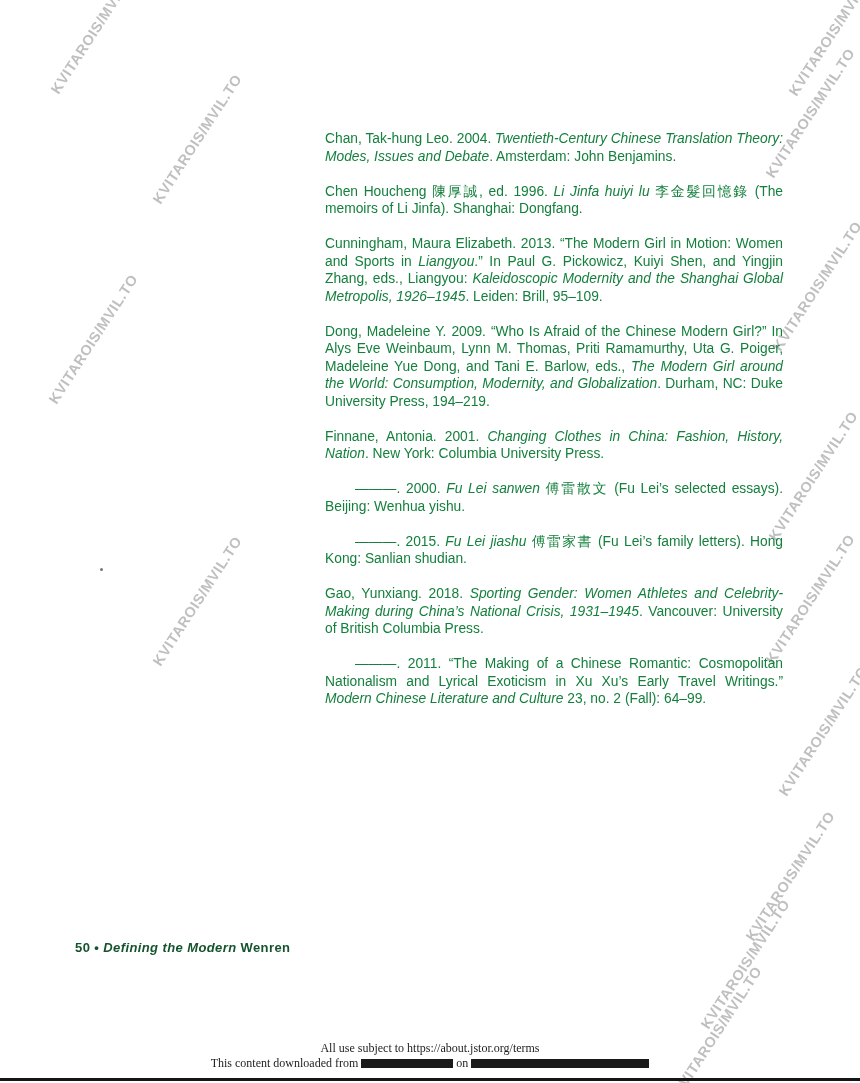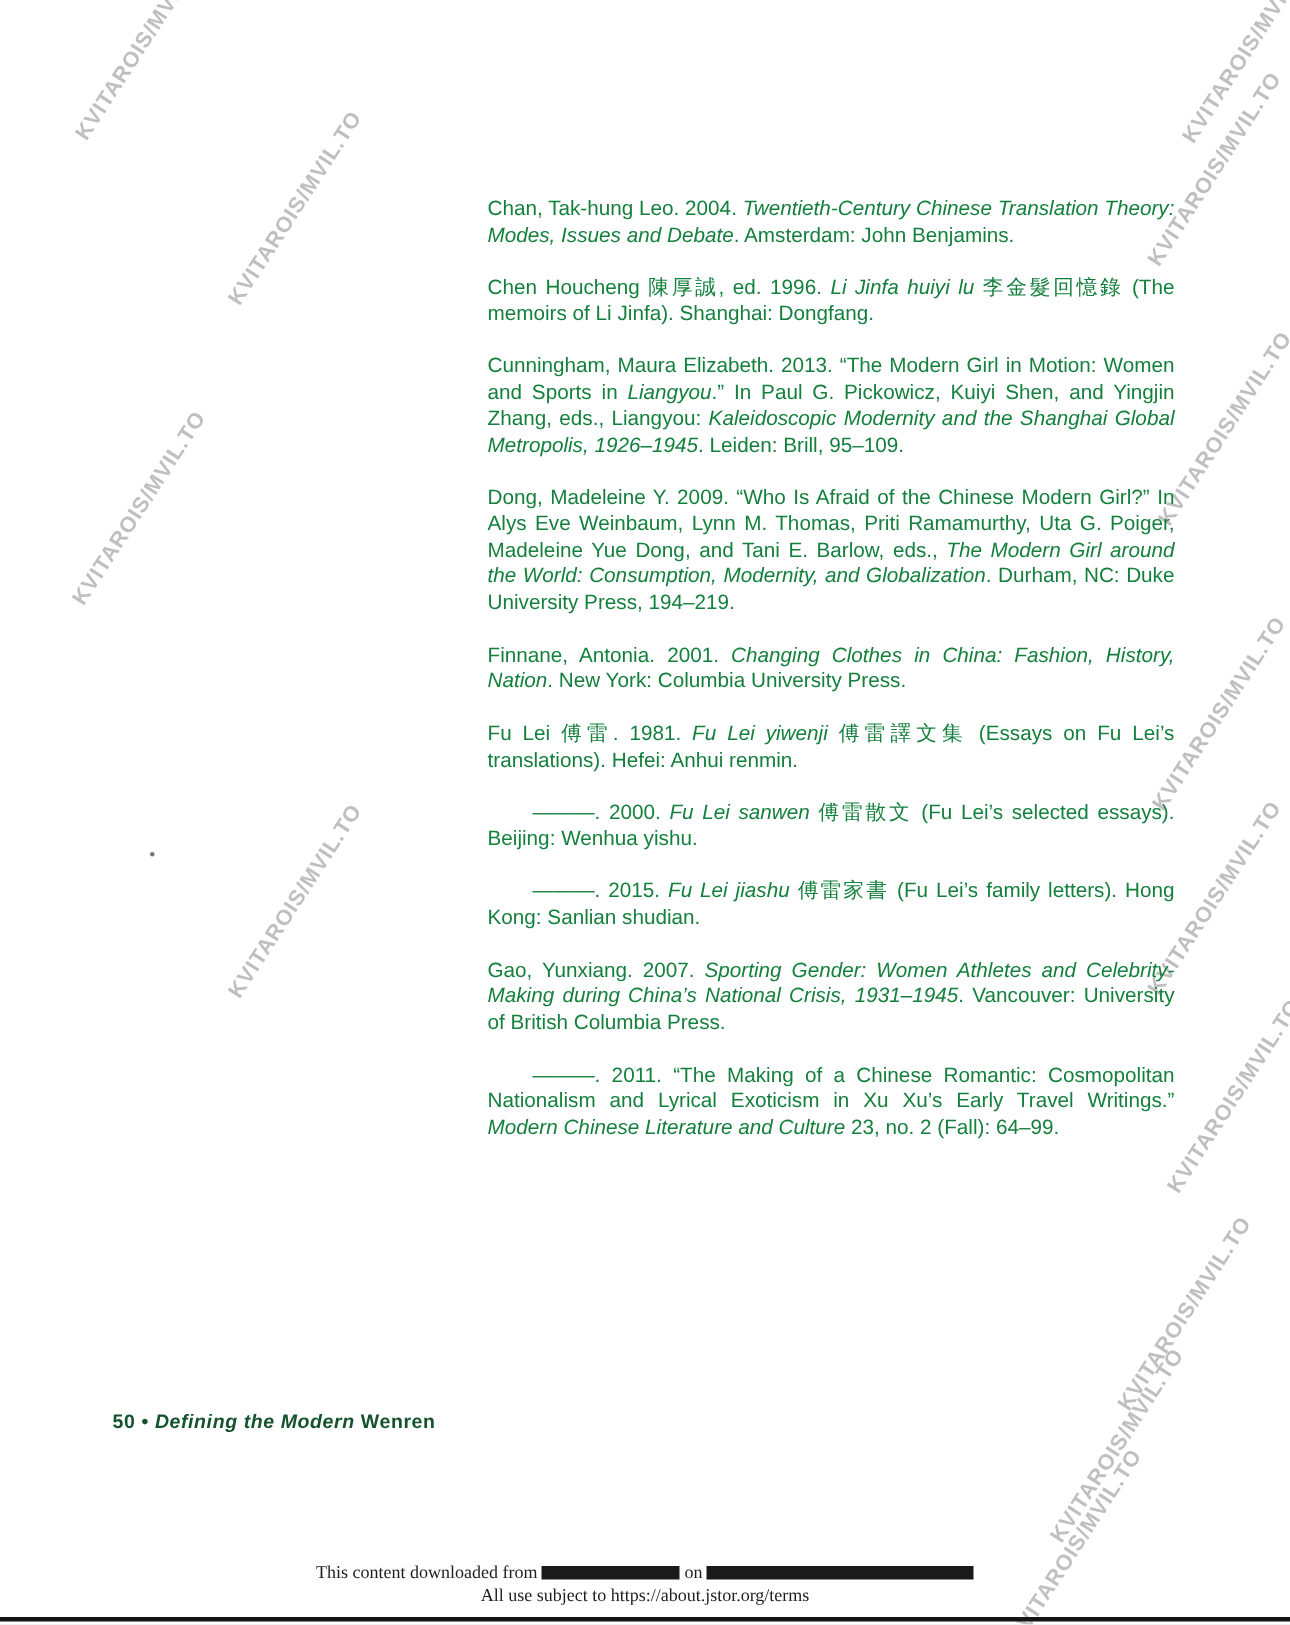--- a/index.html
+++ b/index.html
@@ -116,29 +116,28 @@
   <span class="wm" style="left:642px;top:1023px">KVITAROIS/MVIL.TO</span>
 
   <span class="speck"></span>
 
   <div class="bib">
       <p><span>Chan, Tak-hung Leo. 2004. </span><i>Twentieth-Century Chinese Translation Theory: Modes, Issues and Debate</i><span>. Amsterdam: John Benjamins.</span></p>
       <p><span>Chen Houcheng 陳厚誠, ed. 1996. </span><i>Li Jinfa huiyi lu</i><span> 李金髮回憶錄 (The memoirs of Li Jinfa). Shanghai: Dongfang.</span></p>
       <p><span>Cunningham, Maura Elizabeth. 2013. “The Modern Girl in Motion: Women and Sports in </span><i>Liangyou</i><span>.” In Paul G. Pickowicz, Kuiyi Shen, and Yingjin Zhang, eds., Liangyou: </span><i>Kaleidoscopic Modernity and the Shanghai Global Metropolis, 1926–1945</i><span>. Leiden: Brill, 95–109.</span></p>
       <p><span>Dong, Madeleine Y. 2009. “Who Is Afraid of the Chinese Modern Girl?” In Alys Eve Weinbaum, Lynn M. Thomas, Priti Ramamurthy, Uta G. Poiger, Madeleine Yue Dong, and Tani E. Barlow, eds., </span><i>The Modern Girl around the World: Consumption, Modernity, and Globalization</i><span>. Durham, NC: Duke University Press, 194–219.</span></p>
       <p><span>Finnane, Antonia. 2001. </span><i>Changing Clothes in China: Fashion, History, Nation</i><span>. New York: Columbia University Press.</span></p>
-      <p><span>Fu Lei 傅雷. 1981. </span><i>Fu Lei yiwenji</i><span> 傅雷譯文集 (Essays on Fu Lei’s translations). Hefei: Anhui renmin.</span></p>
       <p class="indent"><span>———. 2000. </span><i>Fu Lei sanwen</i><span> 傅雷散文 (Fu Lei’s selected essays). Beijing: Wenhua yishu.</span></p>
       <p class="indent"><span>———. 2015. </span><i>Fu Lei jiashu</i><span> 傅雷家書 (Fu Lei’s family letters). Hong Kong: Sanlian shudian.</span></p>
-      <p><span>Gao, Yunxiang. 2007. </span><i>Sporting Gender: Women Athletes and Celebrity-Making during China’s National Crisis, 1931–1945</i><span>. Vancouver: University of British Columbia Press.</span></p>
+      <p><span>Gao, Yunxiang. 2018. </span><i>Sporting Gender: Women Athletes and Celebrity-Making during China’s National Crisis, 1931–1945</i><span>. Vancouver: University of British Columbia Press.</span></p>
       <p class="indent"><span>———. 2011. “The Making of a Chinese Romantic: Cosmopolitan Nationalism and Lyrical Exoticism in Xu Xu’s Early Travel Writings.” </span><i>Modern Chinese Literature and Culture</i><span> 23, no. 2 (Fall): 64–99.</span></p>
     </div>
 
   <div class="footer"><span>50 • </span><i>Defining the Modern</i><span> </span><span>Wenren</span></div>
 
   <div class="jstor">
+    <div>All use subject to https://about.jstor.org/terms</div>
     <div><span>This content downloaded from </span><span class="redact redact-ip"></span><span> on </span><span class="redact redact-date"></span></div>
-    <div>All use subject to https://about.jstor.org/terms</div>
   </div>
 
   <div class="bottom-rule"></div>
 
 </div>
 
 </body></html>

